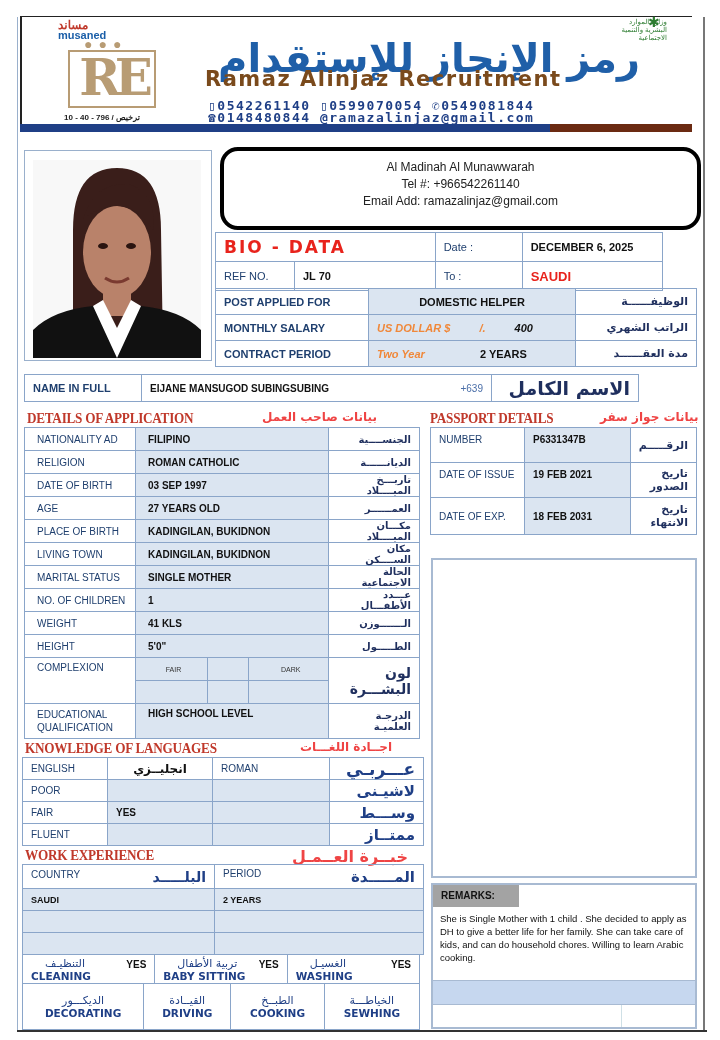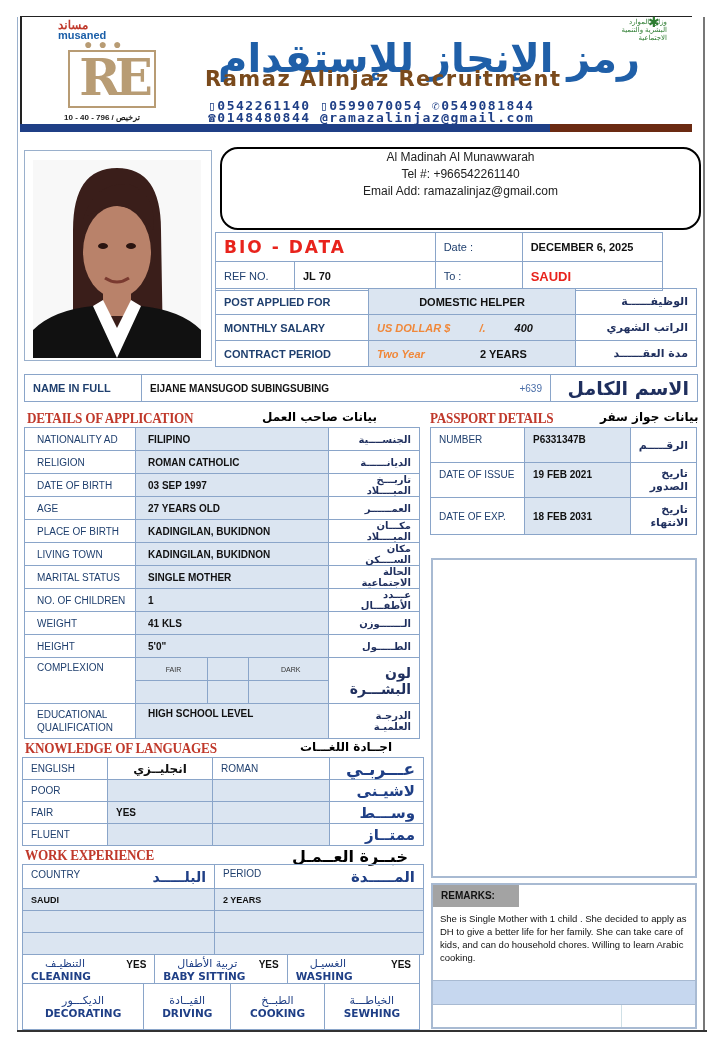--- a/index.html
+++ b/index.html
@@ -18,36 +18,36 @@
   .license { left:64px; top:113px; font-size:8px; font-weight:bold; color:#222; }
   .ministry { left:607px; top:18px; font-size:7px; color:#2e7d32; text-align:right; width:60px; }
   .palm { left:648px; top:14px; font-size:14px; color:#2e7d32; }
   .ar-title { left:200px; top:38px; width:440px; font-size:40px; font-weight:bold; color:#1f5fa8; direction:rtl; text-align:right; line-height:40px; font-family:"DejaVu Sans", sans-serif; }
   .en-title { left:205px; top:67px; font-size:21px; font-weight:bold; color:#7a4a1c; letter-spacing:1.5px; font-family:"DejaVu Sans", sans-serif; }
   .contact-line { left:208px; font-size:13px; font-weight:bold; color:#1f3f86; letter-spacing:1.5px; font-family:"DejaVu Sans Mono", monospace; white-space:nowrap; }
   
   .photo-frame { left:24px; top:150px; width:188px; height:211px; border:1px solid #9ab0cc; }
   .photo { left:33px; top:160px; width:168px; height:198px; background:#fbfbfb; overflow:hidden; }
   
-  .addr-box { left:220px; top:147px; width:481px; height:83px; border:2px solid #000000; border-radius:18px; text-align:center; font-size:12px; color:#222; line-height:17px; }
+  .addr-box { left:220px; top:147px; width:481px; height:83px; border:4px solid #000000; border-radius:18px; text-align:center; font-size:12px; color:#222; padding-top:8px; line-height:17px; }
   
   table { border-collapse:collapse; }
   td { border:1px solid #8aa5c9; padding:0 8px; font-size:11px; color:#1f3f6e; vertical-align:middle; }
   td.val { background:#dbe5f1; color:#111; font-weight:bold; font-size:10px; }
   td.ar { text-align:right; font-family:"DejaVu Sans", sans-serif; font-weight:bold; font-size:13px; color:#1f2f5e; direction:rtl;margin-top:36px; }
   .bio-table { left:215px; top:232px; width:448px; }
   .bio-table td { height:28px; }
   .bio-title { font-family:"DejaVu Sans", sans-serif; font-weight:bold; font-size:17px; color:#e8231c; letter-spacing:2px; }
   .post-table { left:215px; top:288px; width:482px; }
   .post-table td { height:25px; font-weight:bold; font-size:11px; }
   .orange { color:#f0883a; font-style:italic; font-weight:bold; font-size:11px; }
-  .name-table { left:24px; top:374px; width:674px; }
+  .name-table { left:24px; top:374px; width:615px; }
   .name-table td { height:26px; }
   .sec-head { font-family:"Liberation Serif", serif; font-weight:bold; font-size:15px; color:#c0392b; letter-spacing:-0.3px; transform:scaleX(0.88); transform-origin:left; white-space:nowrap; }
-  .sec-ar { font-family:"DejaVu Sans", sans-serif; font-weight:bold; font-size:12px; color:#000000; direction:rtl; white-space:nowrap; }
+  .sec-ar { font-family:"DejaVu Sans", sans-serif; font-weight:bold; font-size:12px; color:#ef4444; direction:rtl; white-space:nowrap; }
   .details-table { left:24px; top:427px; width:396px; }
   .details-table td { height:22px; font-size:10px;padding-left:12px; }
   .details-table td.lbl { width:90px; }
   .details-table td.ar { width:70px; }
   .pass-table { left:430px; top:427px; width:267px; }
   .pass-table td { font-size:10px; }
   .lang-table { left:22px; top:757px; width:402px; }
   .lang-table td { height:21px; font-size:10px; }
   .work-table { left:22px; top:864px; width:402px; }
   .work-table td { height:21px; font-size:10px; }

